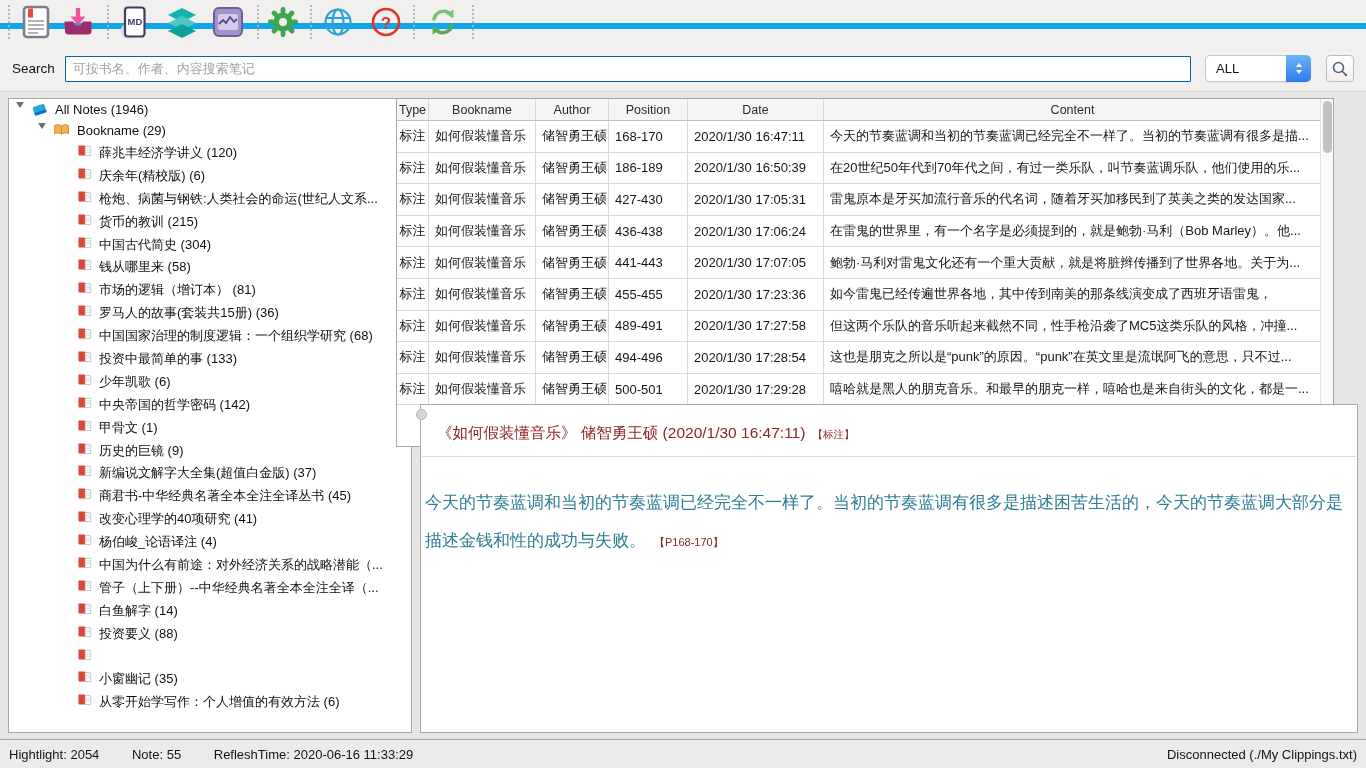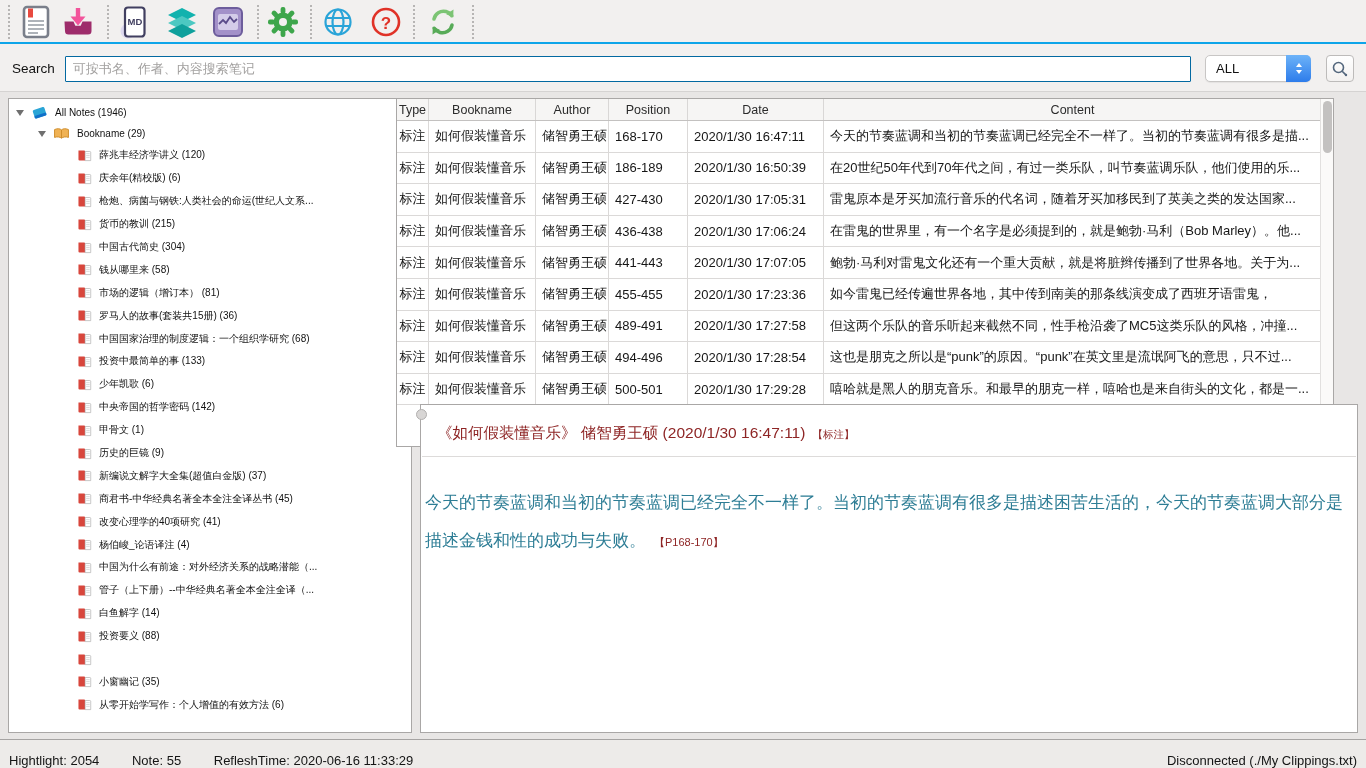--- a/index.html
+++ b/index.html
@@ -1,38 +1,38 @@
 <!DOCTYPE html>
 <html><head>
 <meta charset="utf-8">
 <style>
   html,body{margin:0;padding:0;background:#d0cecd}
   .window{position:relative;width:1366px;height:768px;background:#e8e6e5;overflow:hidden;
     font-family:"Liberation Sans","DejaVu Sans",sans-serif;}
   
   .topbar{position:absolute;left:0;top:0;width:100%;height:92px;background:#f2f0ef;border-bottom:1px solid #d5d3d2;box-sizing:border-box}
-  .toolbar{position:absolute;left:0;top:0;width:100%;height:44px;border-bottom:2px solid #0ea5e9;box-sizing:border-box}
+  .toolbar{position:absolute;left:0;top:0;width:100%;height:29px;border-bottom:6px solid #0ea5e9;box-sizing:border-box}
   .tsep{position:absolute;top:5px;height:34px;width:0;border-left:2px dotted #b7b5b4}
   .tbtn{position:absolute;top:4px;width:36px;height:36px;padding:0;border:none;background:transparent;cursor:pointer}
   .tbtn svg{width:36px;height:36px;display:block}
   .searchrow{position:absolute;left:0;top:46px;width:100%;height:45px;display:flex;align-items:center;padding:0 12px;box-sizing:border-box}
   .search-label{font-size:13.5px;color:#111;margin-right:10px}
   .search-input{flex:1;height:24px;border:1px solid #0369a1;background:#fff;font-size:13px;padding:0 7px;margin-right:14px;border-radius:1px;outline:none;font-family:inherit}
   .search-input::placeholder{color:#a2a09f}
   .popup{width:104px;height:25px;background:#fff;border:1px solid #c8c6c5;border-radius:5px;position:relative;display:flex;align-items:center;margin-right:15px;box-shadow:0 1px 1px rgba(0,0,0,.06);cursor:pointer}
   .popup-label{flex:1;font-size:13px;padding-left:10px;color:#111}
   .popup-cap{position:absolute;right:-1px;top:-1px;width:25px;height:27px;border-radius:0 5px 5px 0;background:linear-gradient(#6db3f8,#2d7ceb);display:flex;flex-direction:column;align-items:center;justify-content:center}
   .chev{width:0;height:0;border-left:3.5px solid transparent;border-right:3.5px solid transparent;margin:1.3px 0}
   .chev.up{border-bottom:4.5px solid #fff}
   .chev.down{border-top:4.5px solid #fff}
   .search-btn{width:28px;height:27px;background:linear-gradient(#ffffff,#f3f1f0);border:1px solid #bdbbba;border-radius:4px;display:flex;align-items:center;justify-content:center;cursor:pointer;padding:0}
   
   .sidebar{position:absolute;left:8px;top:98px;width:404px;height:635px;background:#fff;border:1px solid #a9a7a6;box-sizing:border-box;overflow:hidden}
   .tree{padding-top:3px}
-  .trow{display:flex;align-items:center;font-size:10px;color:#111;white-space:nowrap;overflow:hidden}
+  .trow{display:flex;font-size:13px;color:#111;white-space:nowrap;overflow:hidden}
   .trow.lvl0{height:21px;padding-left:7px}
   .trow.lvl1{height:21px;padding-left:29px}
   .trow.book{height:22.9px;padding-left:68px}
   .trow.book.selected{background:#1a63da;color:#fff}
   .tri{width:0;height:0;border-left:4.5px solid transparent;border-right:4.5px solid transparent;border-top:6px solid #6f6f6f;margin-right:7px;flex:0 0 auto}
   .bicon{margin-right:7px;flex:0 0 auto}
   .sb-scroll{position:absolute;top:3px;right:3px;width:10px;height:110px;border-radius:5px;background:#c3c1c0}
   
   .table-pane{position:absolute;left:396px;top:98px;width:938px;height:349px;background:#fff;border:1px solid #a9a7a6;box-sizing:border-box;overflow:hidden}
   .thead,.trow2{display:grid;grid-template-columns:32px 107px 73px 79px 136px 1fr;margin-right:12px}
@@ -47,21 +47,21 @@
   .tbl-scroll-thumb{position:absolute;right:1.5px;top:2px;width:9px;height:52px;border-radius:4.5px;background:#c3c1c0}
   
   .detail-pane{position:absolute;left:420px;top:404px;width:938px;height:329px;background:#fff;border:1px solid #a9a7a6;box-sizing:border-box}
   .detail-title{margin:18px 10px 0 16px;font-size:15.5px;color:#8e2525;white-space:nowrap;overflow:hidden}
   .detail-tag{font-size:10.5px;margin-left:7px}
   .detail-hr{margin:12px 1px 0 1px;border:none;border-top:1px solid #dddbda;height:0}
   .detail-body{margin:27px 14px 0 4px;font-size:17px;line-height:38px;color:#2d7d95}
   .pos-tag{color:#8e2525;font-size:11px;margin-left:8px}
   .split-dot{position:absolute;left:-5px;top:4px;width:9px;height:9px;border-radius:50%;background:#d8d6d5;border:1px solid #b2b0af}
   
-  .statusbar{position:absolute;left:0;top:739px;width:100%;height:29px;background:#edebe9;border-top:1px solid #a5a3a2;display:flex;align-items:flex-end;font-size:13px;color:#141414;box-sizing:border-box;padding:0 9px}
+  .statusbar{position:absolute;left:0;top:739px;width:100%;height:29px;background:#edebe9;border-top:1px solid #a5a3a2;display:flex;align-items:center;font-size:13px;color:#141414;box-sizing:border-box;padding:0 9px}
   .status-left span{margin-right:29px}
   .status-right{margin-left:auto}
 </style>
 </head>
 <body>
 
 <div class="window">
 
   <div class="topbar">
     <div class="toolbar">

